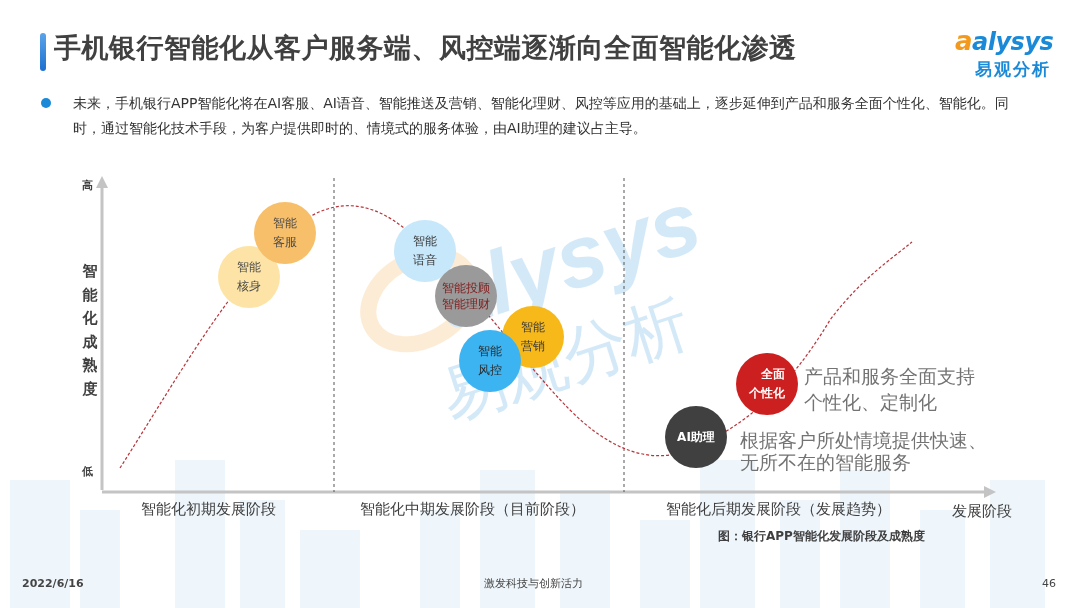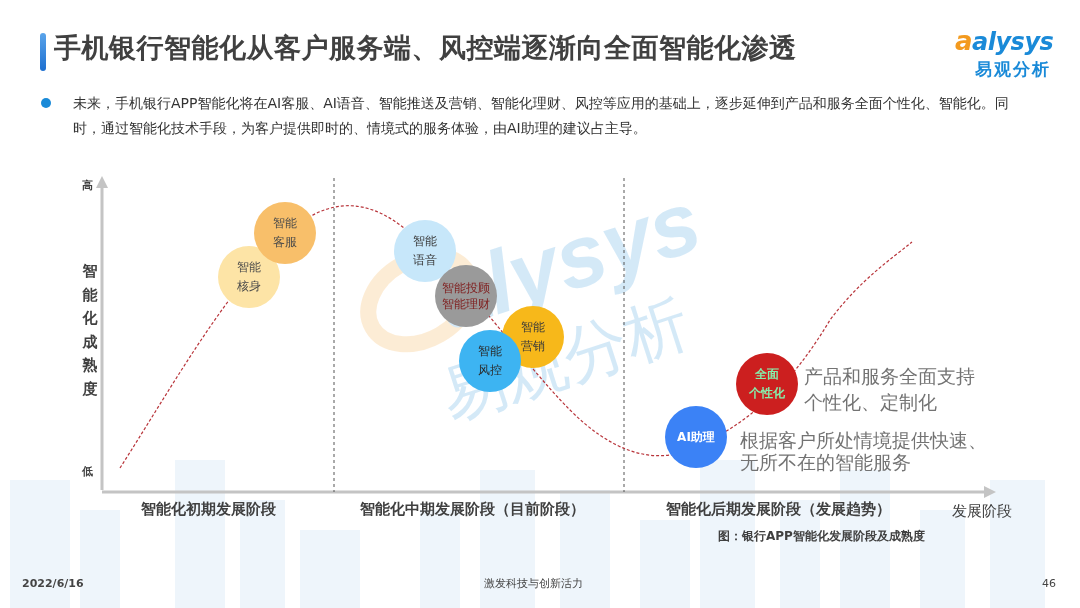--- a/index.html
+++ b/index.html
@@ -8,21 +8,21 @@
   .city{position:absolute;left:0;top:440px;width:1080px;height:168px;}
   .title-bar{left:40px;top:33px;width:6px;height:38px;border-radius:3px;background:linear-gradient(#5aa4ea,#1d6fd0);}
   .title{left:54px;top:30px;font-size:27px;font-weight:bold;color:#404040;letter-spacing:0.5px;white-space:nowrap;}
   .logo-en{left:955px;top:26px;font-size:24px;font-style:italic;font-weight:bold;color:#1a8ad8;letter-spacing:-0.5px;}
   .logo-en .a{color:#f39a1e;font-size:26px;}
   .logo-cn{left:975px;top:58px;font-size:17px;font-weight:bold;color:#1a8ad8;letter-spacing:2px;}
   .bullet{left:41px;top:98px;width:10px;height:10px;border-radius:50%;background:#1a8ad8;}
   .para{left:73px;top:91px;width:960px;font-size:14px;line-height:25px;color:#333;}
   .yaxis-label{left:80px;top:260px;width:20px;font-size:15px;font-weight:bold;color:#404040;line-height:23.5px;text-align:center;}
   .tick{font-size:11px;font-weight:bold;color:#404040;}
-  .stage{font-size:15px;font-weight:bold;color:#404040;white-space:nowrap;}
+  .stage{font-size:15px;font-weight:normal;color:#404040;white-space:nowrap;}
   .xlabel{font-size:15px;color:#404040;}
   .caption{left:718px;top:528px;font-size:12px;font-weight:bold;color:#404040;}
   .bubble{position:absolute;border-radius:50%;display:flex;align-items:center;justify-content:center;text-align:center;font-size:12px;line-height:19px;}
   .bubble span{white-space:pre-line;}
   .note{font-size:19px;color:#737373;line-height:22px;white-space:pre-line;}
   .footer{font-size:11px;color:#444;}
 </style>
 </head>
 <body>
 
@@ -94,24 +94,24 @@
 智能理财</span>
   </div>
 <div class="bubble" style="left:502px;top:306px;width:62px;height:62px;background:#f7b81a;color:#3a3a3a;">
     <span>智能
 营销</span>
   </div>
 <div class="bubble" style="left:459px;top:330px;width:62px;height:62px;background:#3db4f2;color:#2a2a2a;">
     <span>智能
 风控</span>
   </div>
-<div class="bubble" style="left:665px;top:406px;width:62px;height:62px;background:#3b82f6;color:#fff;font-weight:bold;">
+<div class="bubble" style="left:665px;top:406px;width:62px;height:62px;background:#404040;color:#fff;font-weight:bold;">
     <span>AI助理</span>
   </div>
-<div class="bubble" style="left:736px;top:353px;width:62px;height:62px;background:#cc1f1f;color:#86efac;font-weight:bold;">
+<div class="bubble" style="left:736px;top:353px;width:62px;height:62px;background:#cc1f1f;color:#ffffff;font-weight:bold;text-align:right;">
     <span>全面
 个性化</span>
   </div>
 
 <div class="abs note" style="left:804px;top:363px;line-height:26px;">产品和服务全面支持
 个性化、定制化</div>
 <div class="abs note" style="left:740px;top:429px;">根据客户所处情境提供快速、
 无所不在的智能服务</div>
 
 <div class="abs stage" style="left:141px;top:500px;">智能化初期发展阶段</div>

